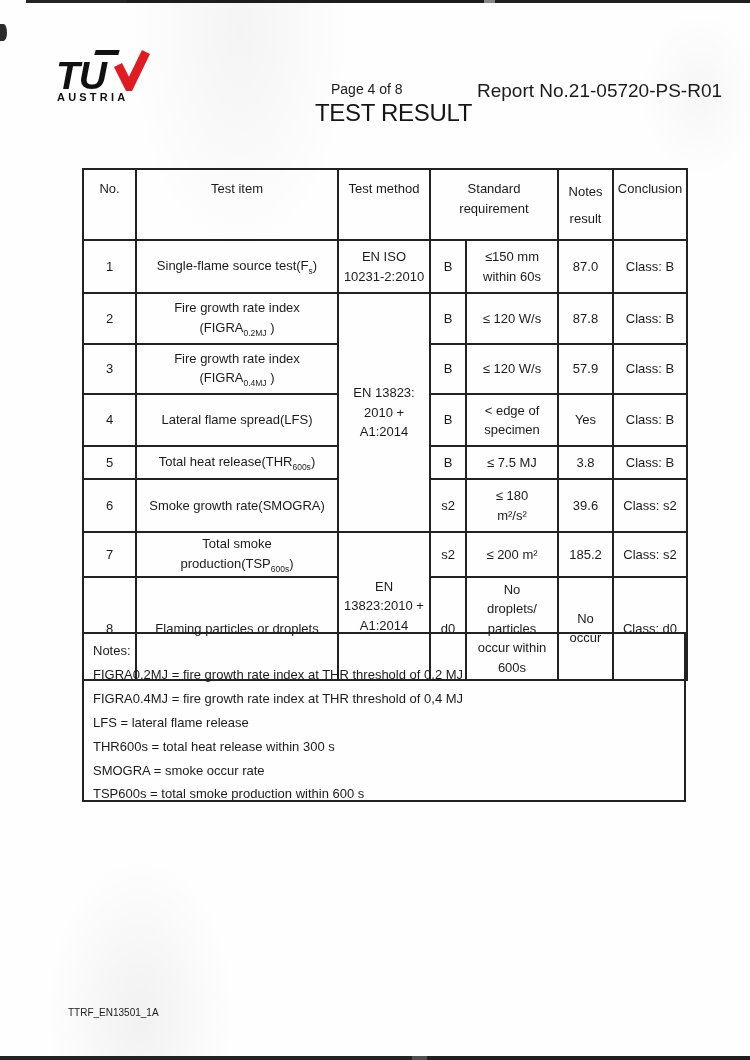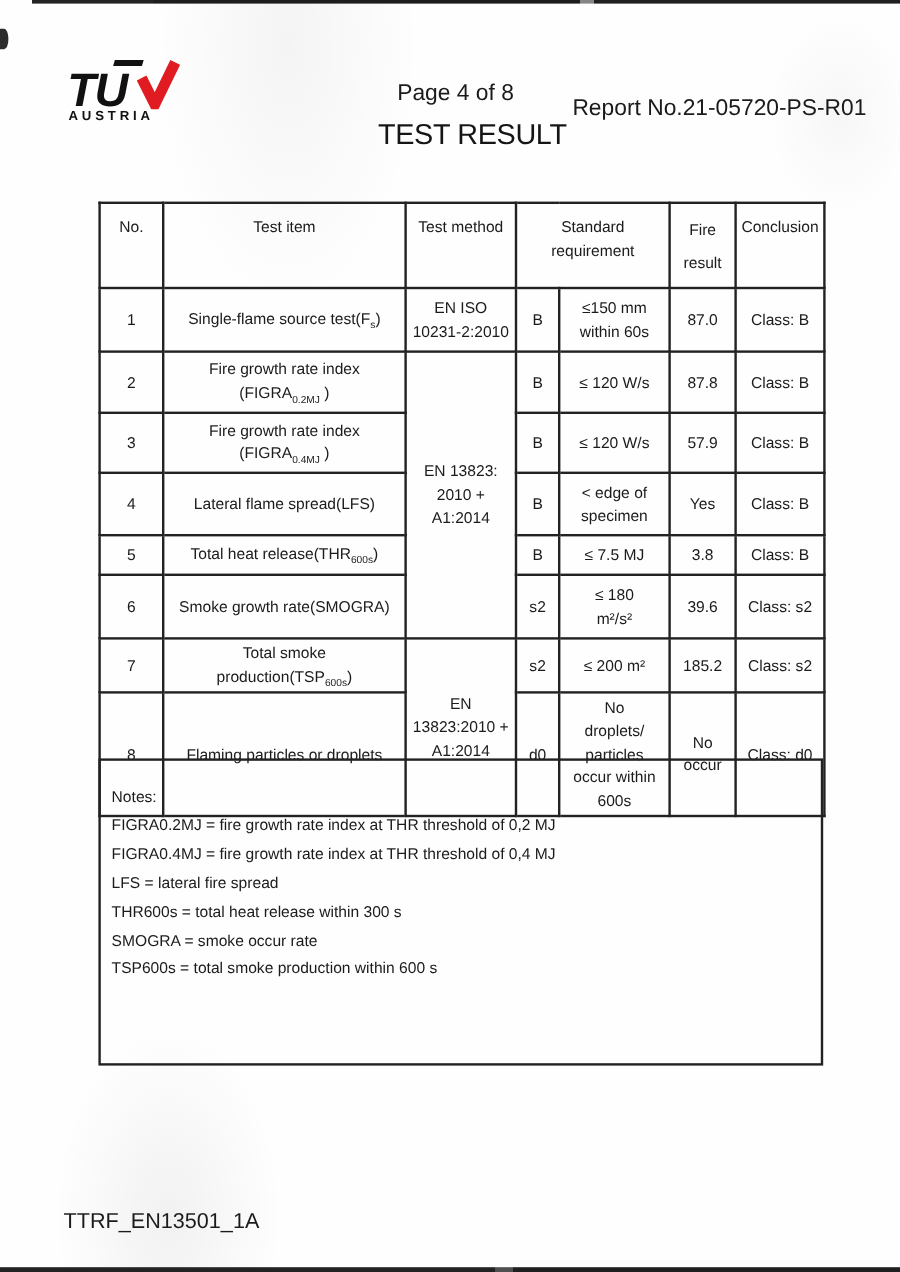--- a/index.html
+++ b/index.html
@@ -22,45 +22,45 @@
 
   
   .logo{position:absolute;left:56px;top:47px;width:96px;height:58px;}
   .logo .tu{position:absolute;left:0;top:9px;font-style:italic;font-weight:bold;
     font-size:39px;line-height:1;letter-spacing:-1px;color:#111;}
   .logo .macron{position:absolute;left:39px;top:3px;width:24px;height:5px;background:#111;transform:skewX(-16deg);}
   .logo .v-icon{position:absolute;left:58px;top:2px;}
   .logo .austria{position:absolute;left:1px;top:44px;font-weight:bold;font-size:11px;
     letter-spacing:3.2px;color:#111;}
 
-  .page-info{position:absolute;left:331px;top:67px;font-size:19px;}
+  .page-info{position:absolute;left:331px;top:81px;font-size:14px;}
   .report-no{position:absolute;left:477px;top:80px;font-size:19px;}
   .doc-title{position:absolute;left:315px;top:99px;font-size:24px;letter-spacing:-0.3px;color:#151515;}
 
   
   table.results{position:absolute;left:82px;top:168px;width:604px;
     border-collapse:collapse;table-layout:fixed;}
   table.results td{border:2px solid #222;font-size:13px;text-align:center;
     vertical-align:middle;padding:1px 3px;line-height:1.5;}
   table.results tr.hd td{vertical-align:top;padding-top:9px;line-height:1.5;}
   td.pre{white-space:pre-line;margin-left:46px;}
   td.test-result-hd{line-height:2.05 !important;}
   td.ta-left{text-align:left;padding-left:7px;}
   td.lh-wide{line-height:2.05;}
   .r-hd td{height:59px;} .r1 td{height:49px;} .r2 td{height:47px;} .r3 td{height:46px;}
   .r4 td{height:48px;} .r5 td{height:29px;} .r6 td{height:49px;} .r7 td{height:40px;}
   .r8 td{height:99px;}
   sub.s{font-size:8.5px;vertical-align:-3.5px;}
 
   
-  .notes{position:absolute;left:82px;top:632px;width:604px;height:256px;
-    border:2px solid #222;box-sizing:border-box;padding:18px 9px;font-size:13px;}
+  .notes{position:absolute;left:82px;top:632px;width:604px;height:170px;
+    border:2px solid #222;box-sizing:border-box;padding:5px 9px;font-size:13px;}
   .notes div{line-height:23.9px;white-space:nowrap;}
 
-  .footer-code{position:absolute;left:53px;top:1007px;font-size:18px;}
+  .footer-code{position:absolute;left:68px;top:1007px;font-size:10px;}
 </style>
 </head>
 <body>
 
 <div id="page">
 
   <div class="strip-top"></div>
   <div class="blob-left"></div>
   <div class="strip-bottom"></div>
 
@@ -89,21 +89,21 @@
         <col style="width:55px">
         <col style="width:74px">
     </colgroup>
     <tbody>
         <tr class="hd r-hd">
       <td>No.</td>
       <td>Test item</td>
       <td>Test method</td>
       <td colspan="2" class="pre">Standard
 requirement</td>
-      <td class="pre test-result-hd">Fire
+      <td class="pre test-result-hd">Notes
 result</td>
       <td>Conclusion</td>
     </tr>
 
     <tr class="r1">
       <td>1</td>
       <td><span>Single-flame source test(F</span><sub class="s">s</sub><span>)</span></td>
       <td class="pre">EN ISO
 10231-2:2010</td>
       <td>B</td>
@@ -197,21 +197,21 @@
 occur</td>
       <td>Class: d0</td>
     </tr>
   </tbody>
     </table>
 
   <div class="notes">
     <div>Notes:</div>
     <div>FIGRA0.2MJ = fire growth rate index at THR threshold of 0,2 MJ</div>
     <div>FIGRA0.4MJ = fire growth rate index at THR threshold of 0,4 MJ</div>
-    <div>LFS = lateral fire spread</div>
+    <div>LFS = lateral flame release</div>
     <div>THR600s = total heat release within 300 s</div>
     <div>SMOGRA = smoke occur rate</div>
     <div>TSP600s = total smoke production within 600 s</div>
   </div>
 
   <div class="footer-code">TTRF_EN13501_1A</div>
 
 </div>
 
 </body></html>

